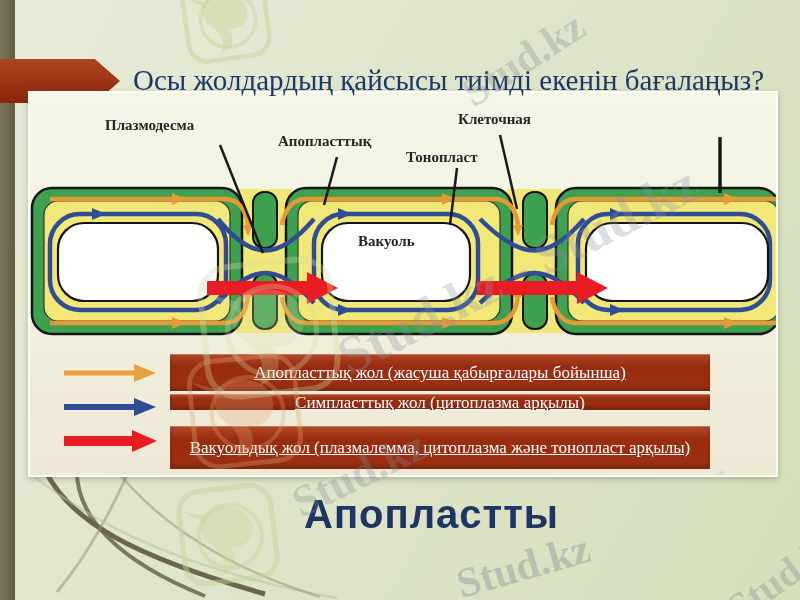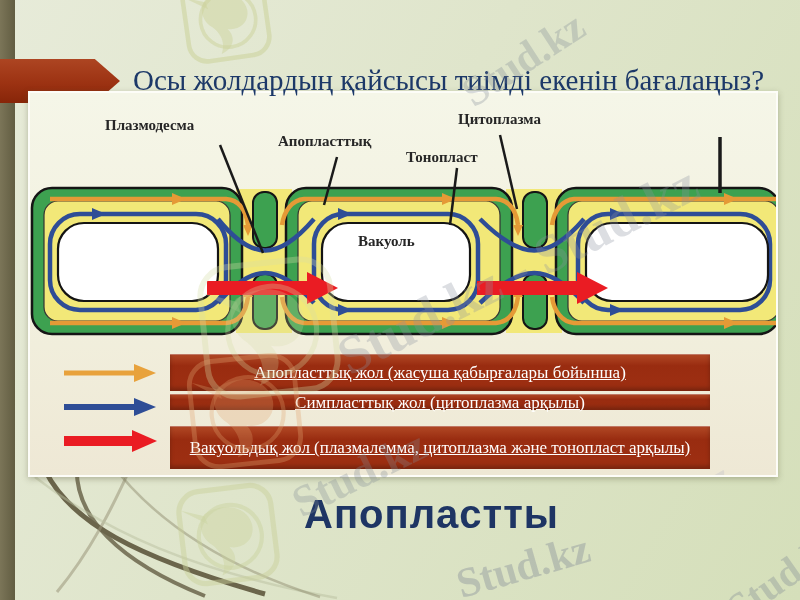--- a/index.html
+++ b/index.html
@@ -154,21 +154,21 @@
         <line x1="307" y1="64" x2="294" y2="112"></line>
         <line x1="427" y1="75" x2="420" y2="132"></line>
         <line x1="470" y1="42" x2="487" y2="116"></line>
         <line x1="690" y1="44" x2="690" y2="100" stroke-width="3.5"></line>
       </g>
     </svg>
 
     <div class="dlabel" style="left:75px;top:24px">Плазмодесма</div>
     <div class="dlabel" style="left:248px;top:40px">Апопласттық</div>
     <div class="dlabel" style="left:376px;top:56px">Тонопласт</div>
-    <div class="dlabel" style="left:428px;top:18px">Цитоплазма</div>
+    <div class="dlabel" style="left:428px;top:18px">Клеточная</div>
     <div class="dlabel" style="left:328px;top:140px">Вакуоль</div>
 
     <svg class="arrow-ico" style="top:268px" viewBox="0 0 96 24">
       <line x1="2" y1="12" x2="74" y2="12" stroke="#e8a23c" stroke-width="5"></line>
       <polygon points="72,3 72,21 94,12" fill="#e8a23c"></polygon>
     </svg>
     <svg class="arrow-ico" style="top:302px" viewBox="0 0 96 24">
       <line x1="2" y1="12" x2="74" y2="12" stroke="#2e4d96" stroke-width="6"></line>
       <polygon points="72,3 72,21 94,12" fill="#2e4d96"></polygon>
     </svg>

